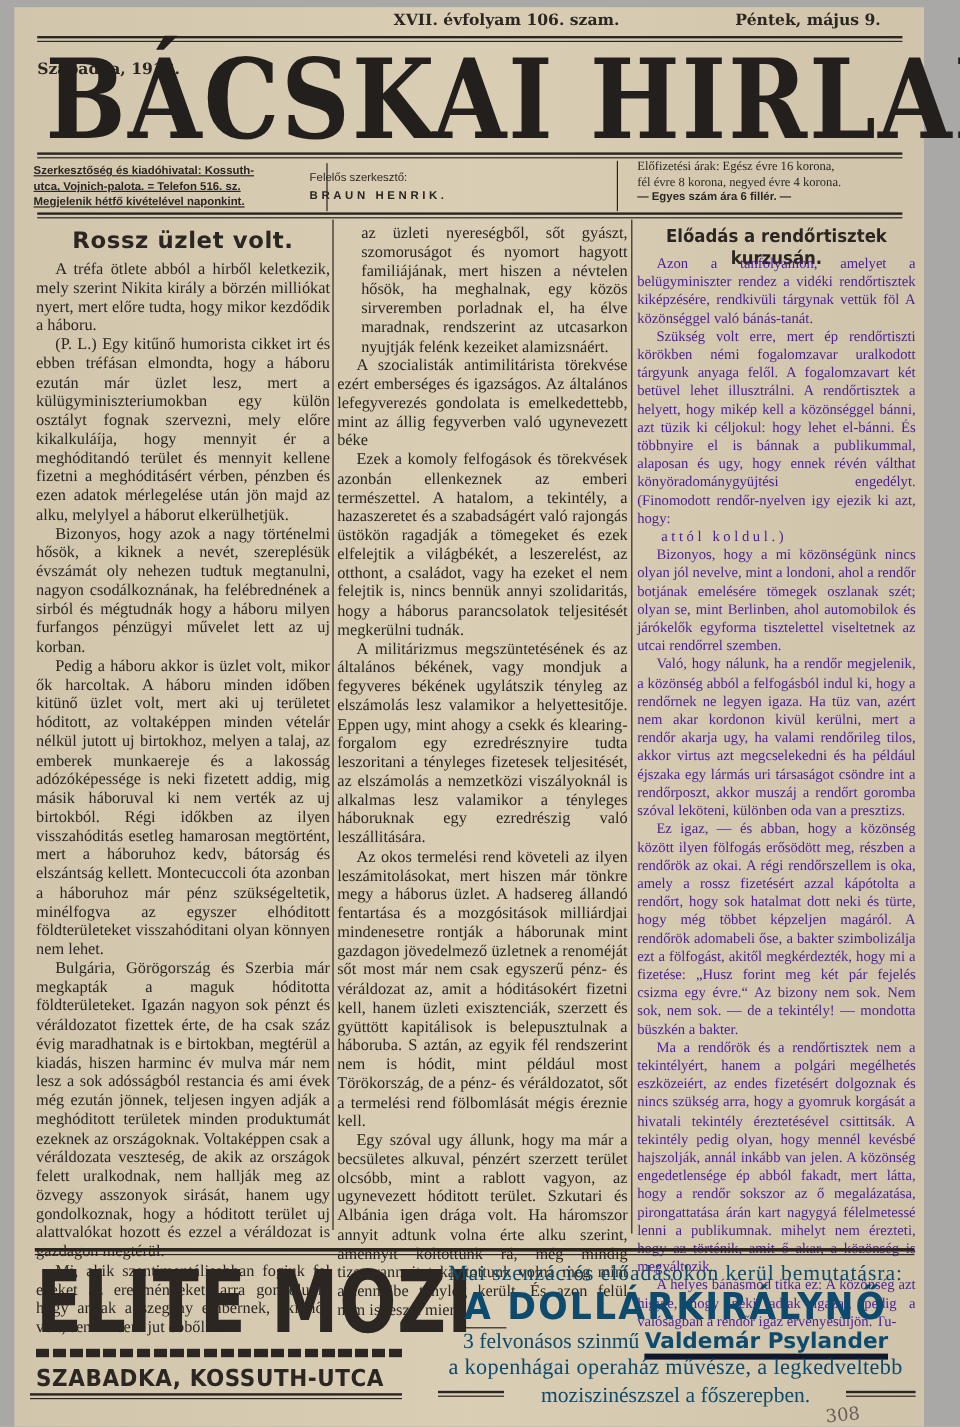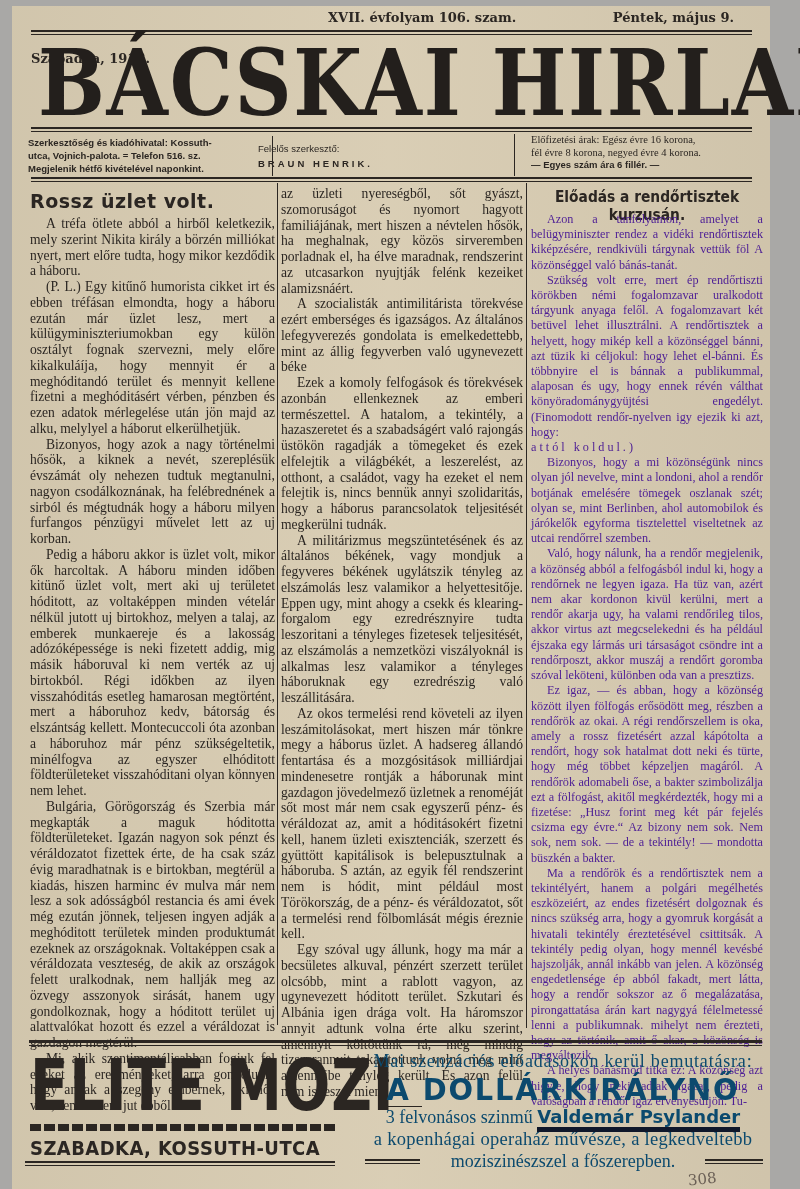--- a/index.html
+++ b/index.html
@@ -25,35 +25,35 @@
   .tl-right { right:0; }
   .rule2 { position:absolute; height:0; border-top:2px solid #2b2622; border-bottom:1px solid #2b2622; padding-top:2px; }
   .masthead {
     position:absolute; top:42px; left:38px; width:700px; height:82px;
     font-family:"DejaVu Serif", serif; font-weight:bold;
     font-size:92px; line-height:82px; letter-spacing:2px;
     transform:scaleX(0.86); transform-origin:left top;
     white-space:nowrap; color:#231f1c;
   }
   .infobar { position:absolute; top:134px; left:20px; width:730px; height:42px; font-size:9.5px; line-height:13px; }
-  .info-l { position:absolute; left:8px; top:2px; width:238px; font-weight:bold; font-family:"Liberation Sans", sans-serif; font-size:9.5px; }
+  .info-l { position:absolute; left:8px; top:2px; width:238px; font-weight:bold; font-family:"Liberation Sans", sans-serif; font-size:9.5px;text-decoration:underline; }
   .info-m { position:absolute; left:238px; top:8px; width:250px; text-align:left; font-family:"Liberation Sans", sans-serif; font-size:9.5px; }
   .info-m .name { font-weight:bold; letter-spacing:3px; display:block; margin-top:2px; }
   .info-r { position:absolute; left:511px; top:0; width:240px; text-align:left; font-family:"Liberation Serif", serif; font-size:10.5px; line-height:12.5px; }
   .vsep { position:absolute; width:1px; background:#2b2622; }
   .col {
     position:absolute; font-family:"Liberation Serif", serif;
     font-size:13.6px; line-height:15.75px; text-align:justify;
   }
   .col p { margin:0; text-indent:16px; }
-  .col p.noi { text-indent:0; }
+  .col p.noi { text-indent:0;margin-left:20px; }
   .col1 { left:30px; top:196px; width:245px; }
   .col2 { left:281px; top:186px; width:242px; }
   .col3 { left:531px; top:212px; width:232px; font-size:12.2px; line-height:15.2px; color:#4c1d95; }
-  .headline1 { position:absolute; left:30px; top:190px; width:245px; text-align:left; font-family:"DejaVu Sans", sans-serif; font-weight:bold; font-size:19px; letter-spacing:0.5px; }
+  .headline1 { position:absolute; left:30px; top:190px; width:245px; text-align:center; font-family:"DejaVu Sans", sans-serif; font-weight:bold; font-size:19px; letter-spacing:0.5px; }
   .headline3 { position:absolute; left:531px; top:188px; width:232px; text-align:center; font-family:"DejaVu Sans", sans-serif; font-weight:bold; font-size:15px; transform:scaleX(0.92); }
   .spaced { letter-spacing:3px; }
   .enddash { width:40px; border-top:1px solid #2b2622; margin:6px auto 0; }
   .ad-left { position:absolute; left:30px; top:1052px; width:310px; }
   .ad-title { font-family:"DejaVu Sans", sans-serif; font-weight:bold; font-size:72px; line-height:66px; transform:scaleX(0.78); transform-origin:left top; white-space:nowrap; color:#2b2622; letter-spacing:1px; }
   .dashes { margin-top:6px; height:7px; background:repeating-linear-gradient(90deg, #2b2622 0 11px, transparent 11px 14px); width:306px; }
   .ad-addr { margin-top:6px; font-family:"DejaVu Sans", sans-serif; font-weight:bold; font-size:19.5px; letter-spacing:0.5px; white-space:nowrap; transform:scaleX(0.92); transform-origin:left top; }
   .ad-right { position:absolute; left:363px; top:1050px; width:400px; text-align:center; font-family:"Liberation Serif", serif; color:#0c4a6e; }
   .ad-r1 { font-size:18px; line-height:22px; letter-spacing:0.8px; }
   .ad-r2 { font-family:"DejaVu Sans", sans-serif; font-weight:bold; font-size:31px; line-height:34px; letter-spacing:2px; white-space:nowrap; transform:scaleX(0.93); }

